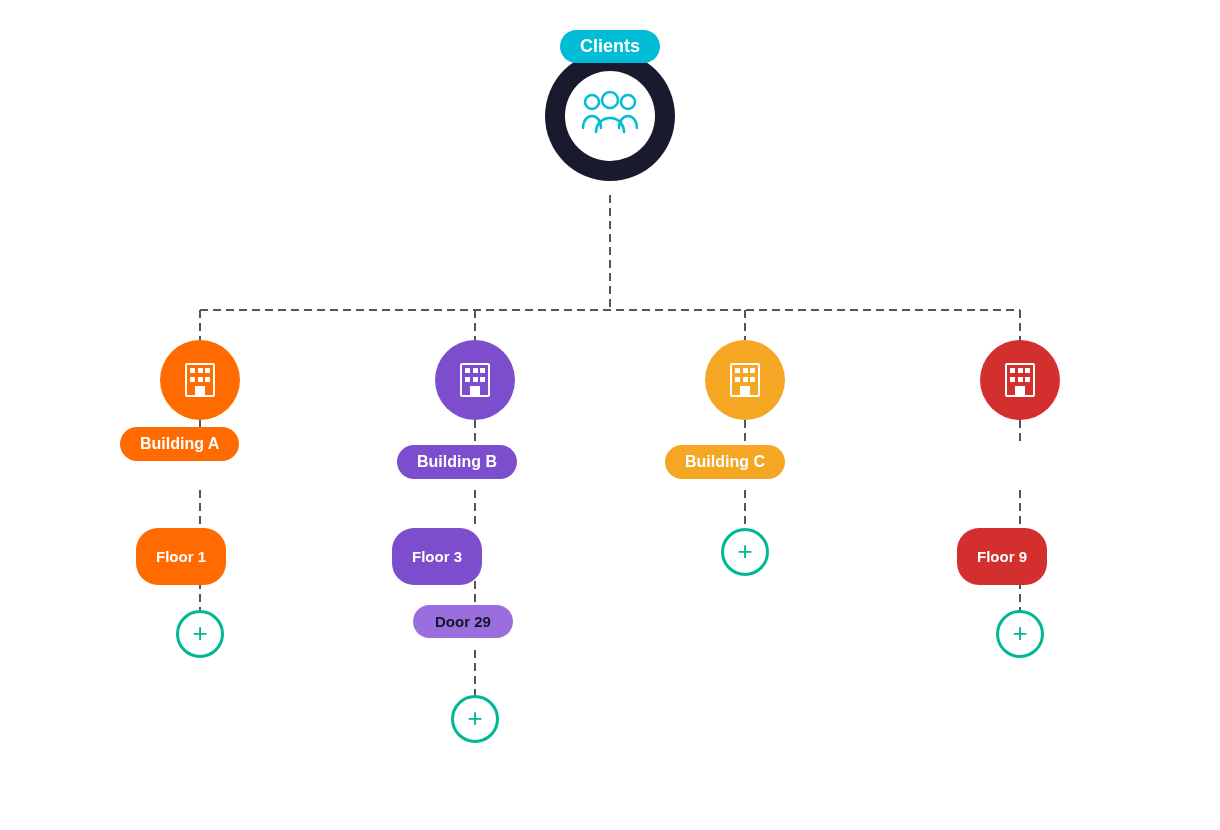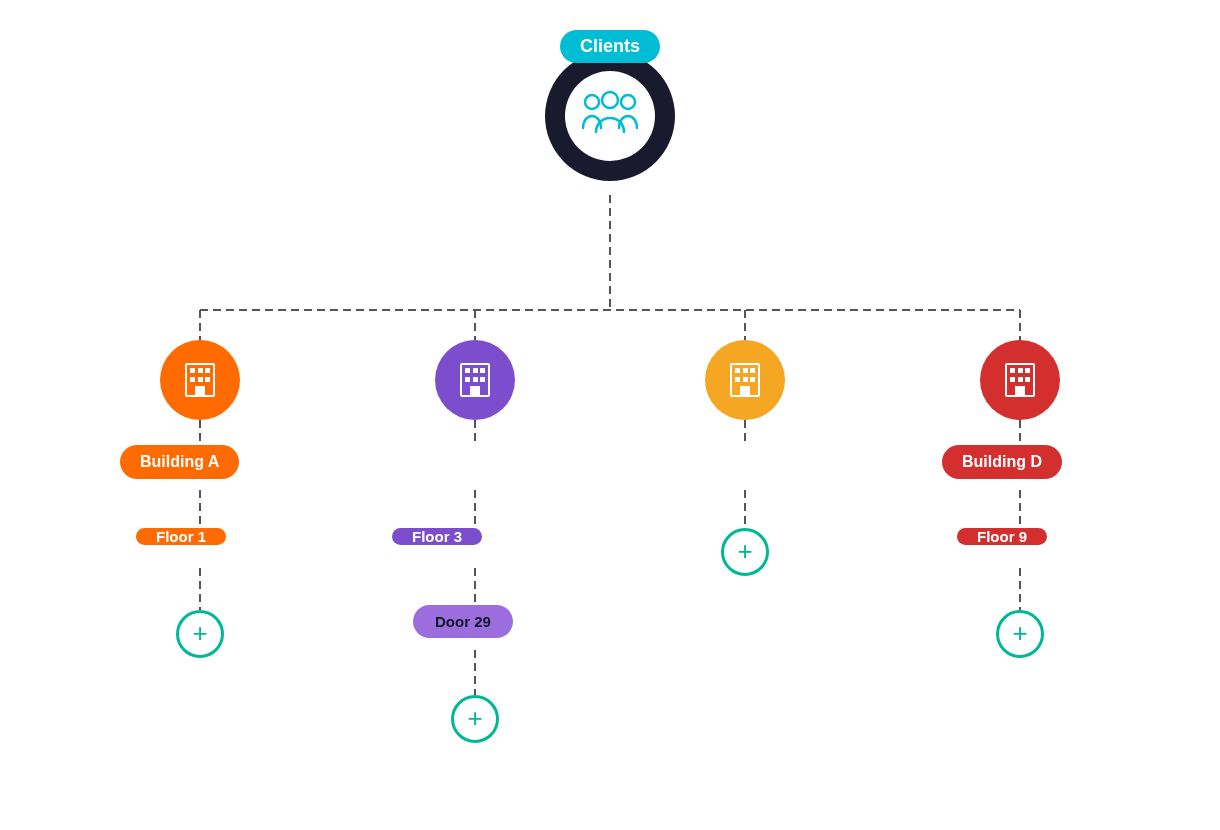--- a/index.html
+++ b/index.html
@@ -113,21 +113,21 @@
       display: flex;
       align-items: center;
       justify-content: center;
       z-index: 10;
     }
 
     .floor-label {
       color: white;
       font-size: 15px;
       font-weight: 700;
-      padding: 0 20px;
+      padding: 20px 20px;
       border-radius: 22px;
       white-space: nowrap;
     }
 
     
     .door-node {
       position: absolute;
       display: flex;
       align-items: center;
       justify-content: center;
@@ -250,21 +250,21 @@
         <rect x="12" y="10" width="5" height="5" fill="white"></rect>
         <rect x="20" y="10" width="5" height="5" fill="white"></rect>
         <rect x="27" y="10" width="5" height="5" fill="white"></rect>
         <rect x="12" y="19" width="5" height="5" fill="white"></rect>
         <rect x="20" y="19" width="5" height="5" fill="white"></rect>
         <rect x="27" y="19" width="5" height="5" fill="white"></rect>
         <rect x="17" y="28" width="10" height="10" fill="white"></rect>
       </svg>
     </div>
   </div>
-  <div class="building-node" style="left:120px; top:445px;">
+  <div class="building-node" style="left:120px; top:427px;">
     <div class="building-label bg-orange">Building A</div>
   </div>
 
   <div class="floor-node" style="left:136px; top:528px;">
     <div class="floor-label bg-orange">Floor 1</div>
   </div>
 
   <div class="add-button" style="left:176px; top:610px;">
     <span>+</span>
   </div>
@@ -276,20 +276,23 @@
         <rect x="12" y="10" width="5" height="5" fill="white"></rect>
         <rect x="20" y="10" width="5" height="5" fill="white"></rect>
         <rect x="27" y="10" width="5" height="5" fill="white"></rect>
         <rect x="12" y="19" width="5" height="5" fill="white"></rect>
         <rect x="20" y="19" width="5" height="5" fill="white"></rect>
         <rect x="27" y="19" width="5" height="5" fill="white"></rect>
         <rect x="17" y="28" width="10" height="10" fill="white"></rect>
       </svg>
     </div>
   </div>
+  <div class="building-node" style="left:397px; top:445px;">
+    <div class="building-label bg-purple">Building B</div>
+  </div>
 
   <div class="floor-node" style="left:392px; top:528px;">
     <div class="floor-label bg-purple">Floor 3</div>
   </div>
 
   <div class="door-node" style="left:413px; top:605px;">
     <div class="door-label">Door 29</div>
   </div>
 
   <div class="add-button" style="left:451px; top:695px;">
@@ -303,42 +306,42 @@
         <rect x="12" y="10" width="5" height="5" fill="white"></rect>
         <rect x="20" y="10" width="5" height="5" fill="white"></rect>
         <rect x="27" y="10" width="5" height="5" fill="white"></rect>
         <rect x="12" y="19" width="5" height="5" fill="white"></rect>
         <rect x="20" y="19" width="5" height="5" fill="white"></rect>
         <rect x="27" y="19" width="5" height="5" fill="white"></rect>
         <rect x="17" y="28" width="10" height="10" fill="white"></rect>
       </svg>
     </div>
   </div>
+  <div class="building-node" style="left:665px; top:445px;">
+    <div class="building-label bg-yellow">Building C</div>
+  </div>
 
   <div class="add-button" style="left:721px; top:528px;">
     <span>+</span>
   </div>
 
   <div class="building-node" style="left:980px; top:340px;">
     <div class="building-circle red">
       <svg width="44" height="44" viewBox="0 0 44 44" fill="none">
         <rect x="8" y="6" width="28" height="32" rx="1" stroke="white" stroke-width="2" fill="none"></rect>
         <rect x="12" y="10" width="5" height="5" fill="white"></rect>
         <rect x="20" y="10" width="5" height="5" fill="white"></rect>
         <rect x="27" y="10" width="5" height="5" fill="white"></rect>
         <rect x="12" y="19" width="5" height="5" fill="white"></rect>
         <rect x="20" y="19" width="5" height="5" fill="white"></rect>
         <rect x="27" y="19" width="5" height="5" fill="white"></rect>
         <rect x="17" y="28" width="10" height="10" fill="white"></rect>
       </svg>
     </div>
   </div>
-  <div class="building-node" style="left:942px; top:445px;">
-    <div class="building-label bg-red">Building D</div>
-  </div>
 
   <div class="floor-node" style="left:957px; top:528px;">
     <div class="floor-label bg-red">Floor 9</div>
   </div>
 
   <div class="add-button" style="left:996px; top:610px;">
     <span>+</span>
   </div>
 
 </div>

